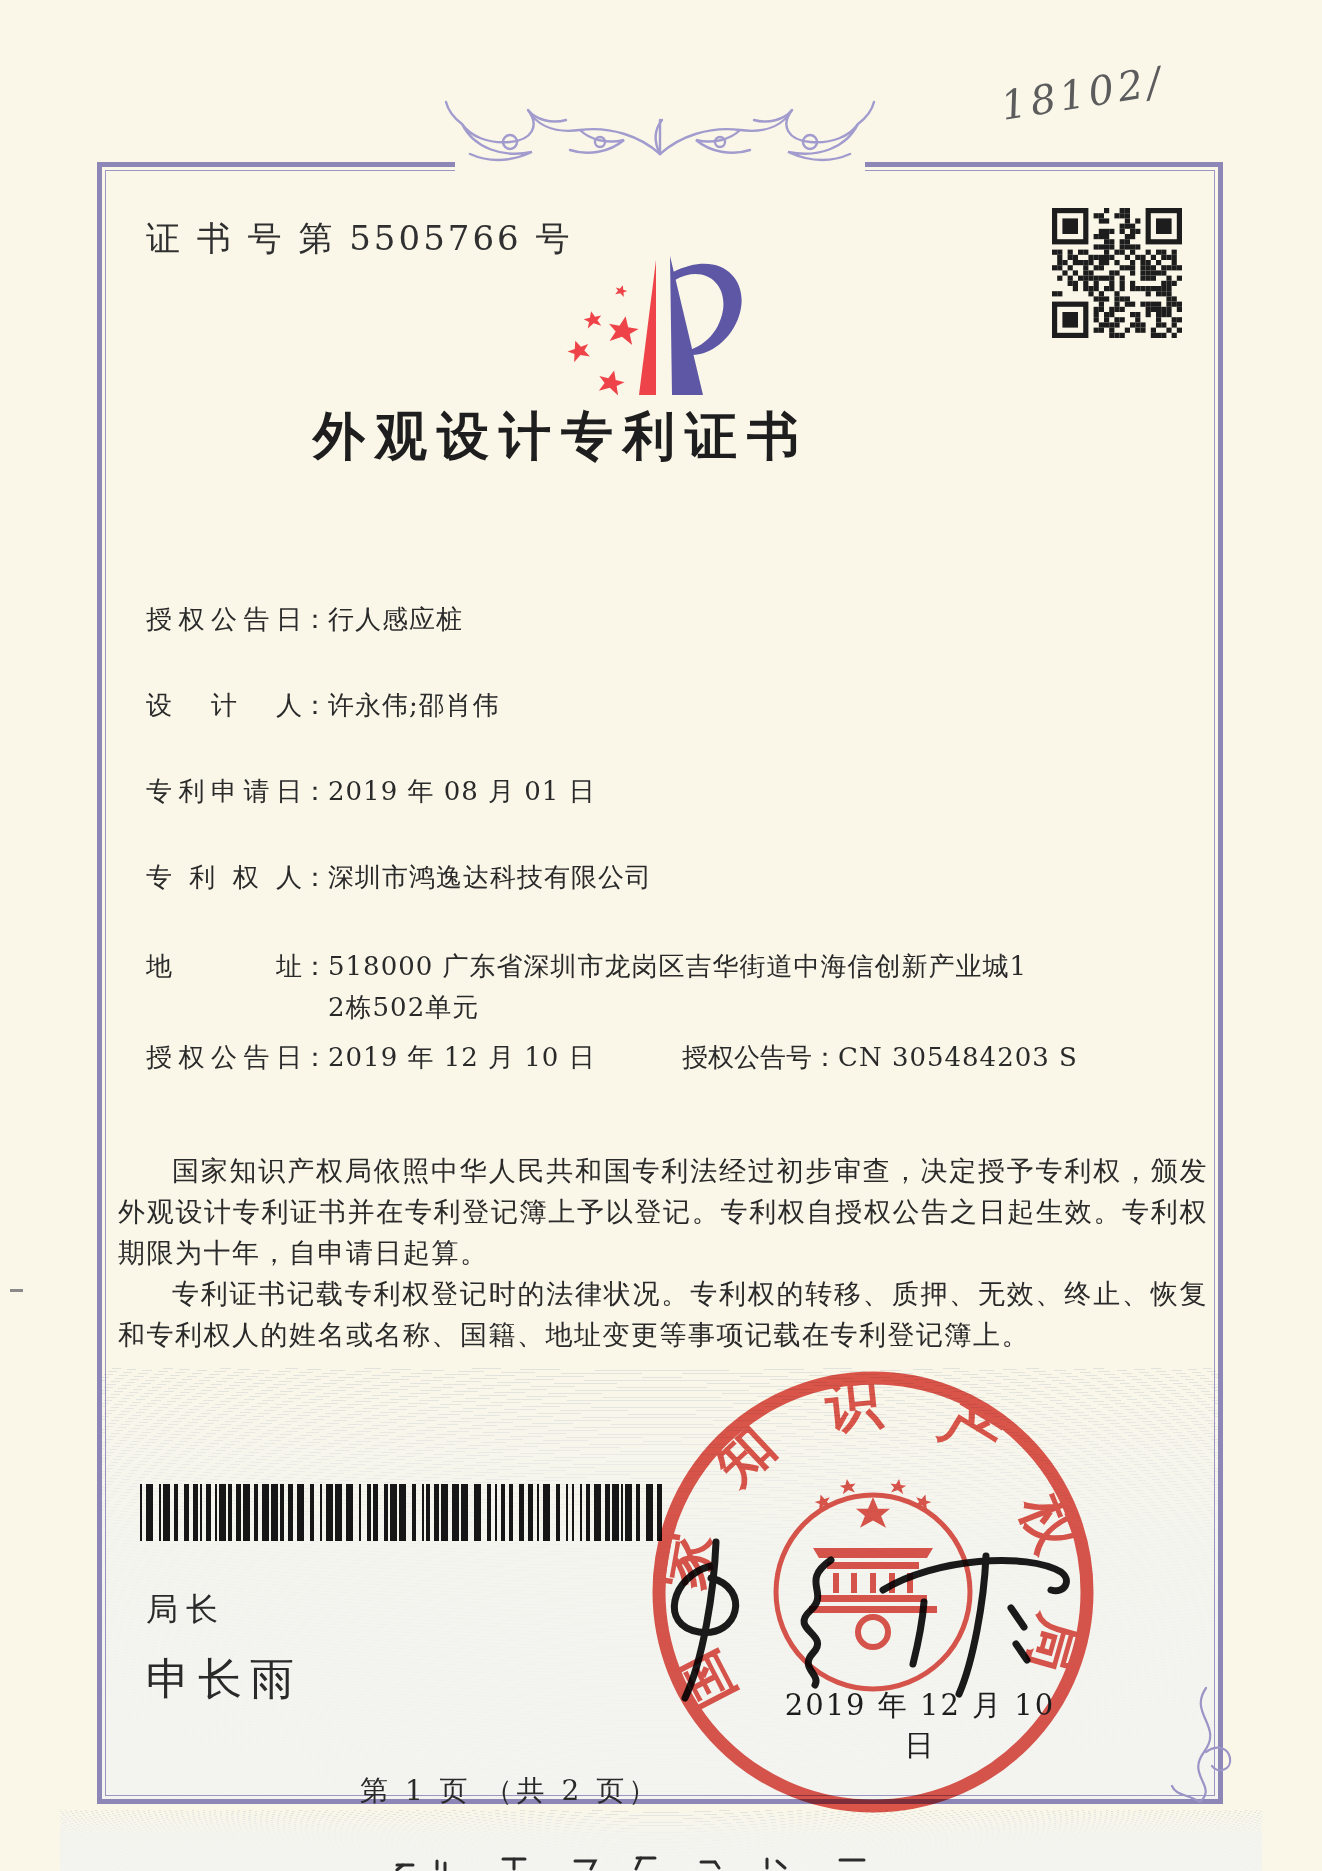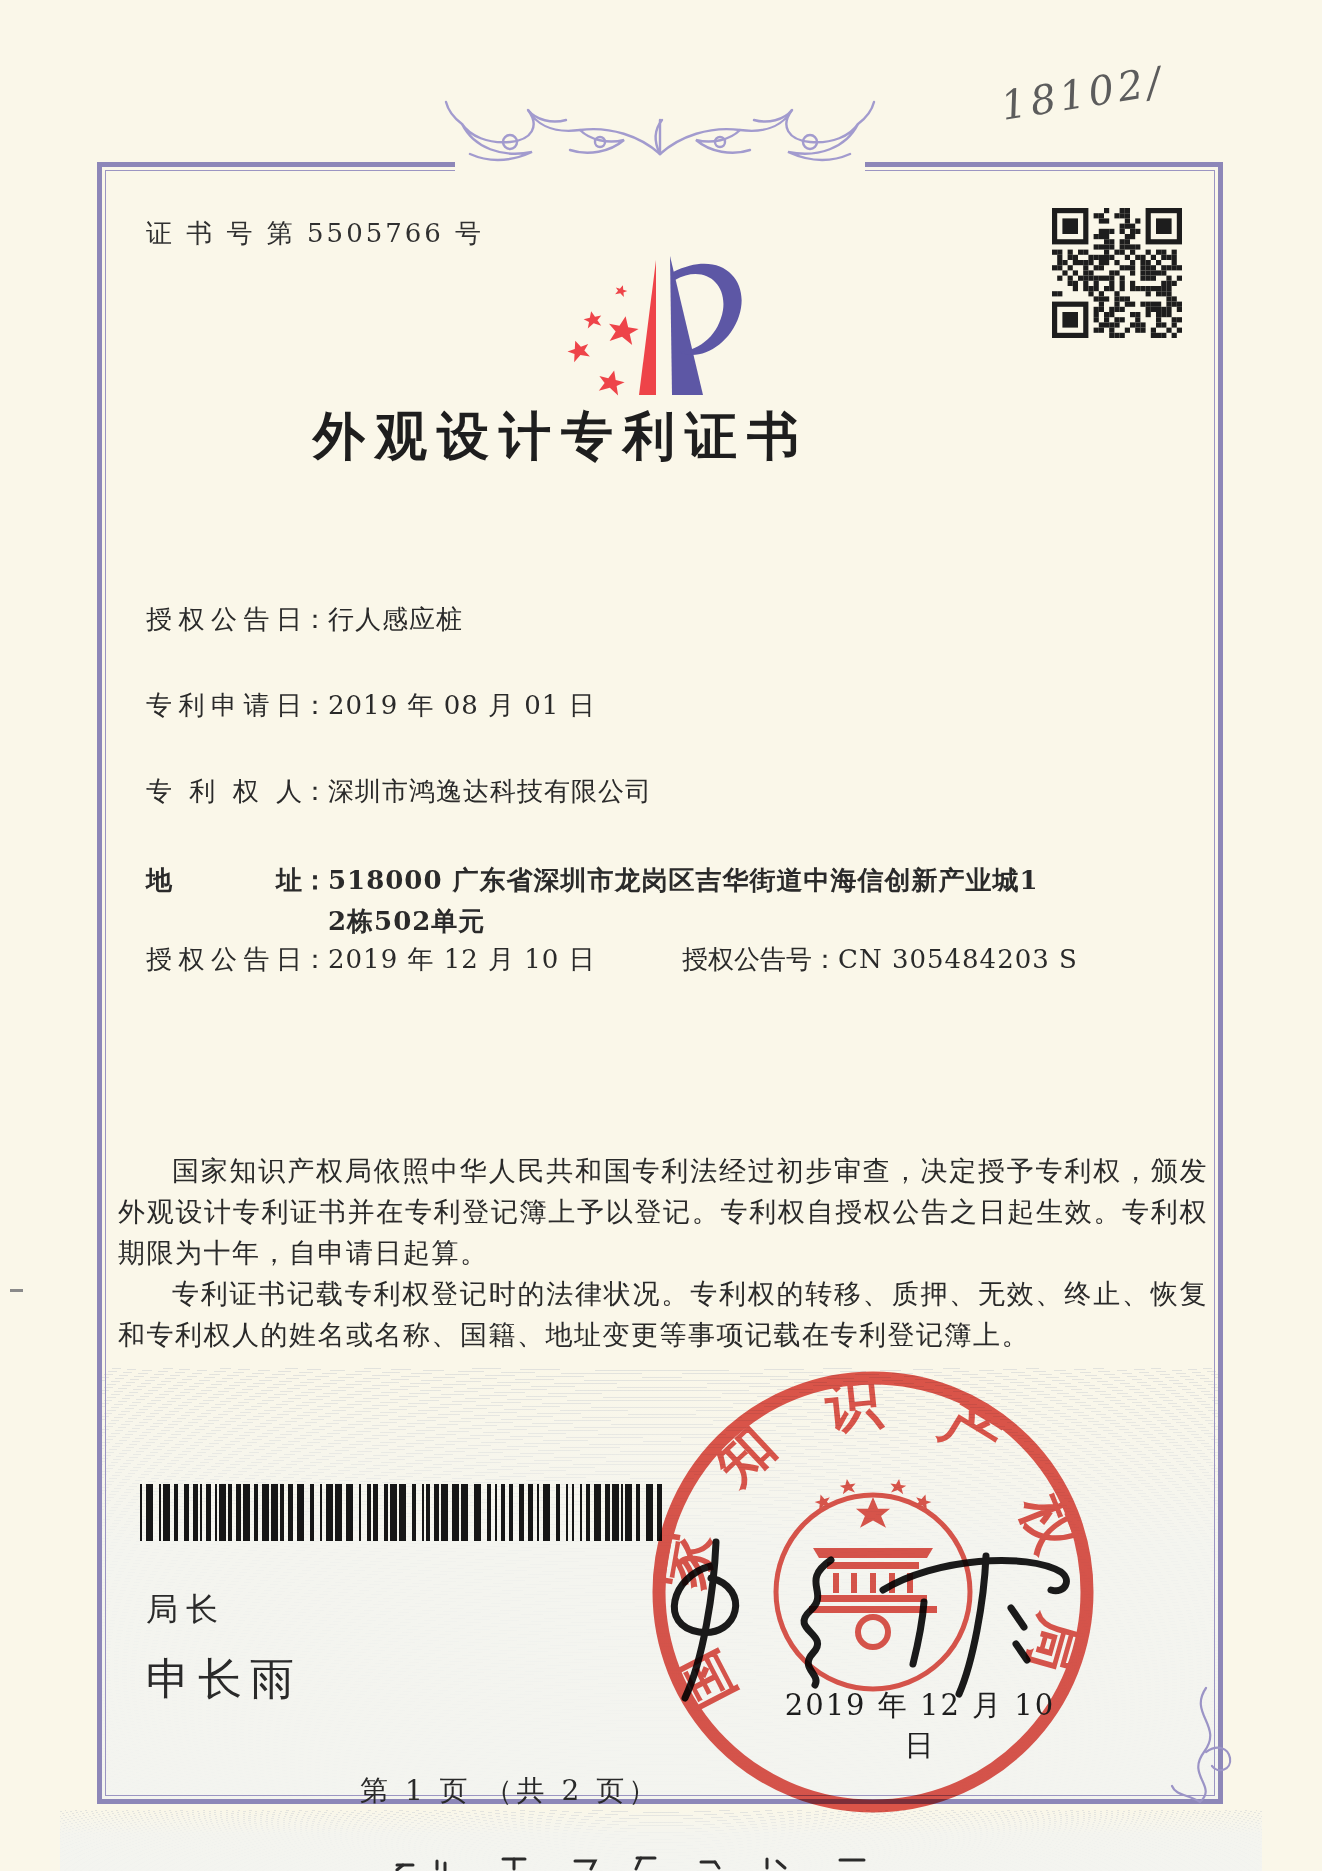--- a/index.html
+++ b/index.html
@@ -28,31 +28,31 @@
   }
   .ornament-mask{position:absolute;left:455px;top:156px;width:410px;height:22px;background:#faf7e9;}
   .top-ornament{position:absolute;left:440px;top:96px;width:440px;height:78px;}
   .corner-ornament{position:absolute;left:1148px;top:1686px;width:90px;height:118px;}
   .handwritten{
     position:absolute;left:1000px;top:66px;width:220px;
     font-style:italic;font-size:40px;color:#5c5c5c;transform:rotate(-9deg);
     letter-spacing:4px;
   }
   .cert-no{
-    position:absolute;left:146px;top:216px;font-size:26px;letter-spacing:3px;color:#303030;
+    position:absolute;left:146px;top:216px;font-size:34px;letter-spacing:3px;color:#303030;
   }
   .logo{position:absolute;left:553px;top:210px;width:200px;height:195px;}
   .qr{position:absolute;left:1052px;top:208px;width:130px;height:130px;}
   .title{
     position:absolute;left:161px;top:386px;width:800px;text-align:center;
     font-size:52px;font-weight:bold;letter-spacing:10px;color:#1e1e1e;margin-top:16px;
   }
   .fields{position:absolute;left:146px;top:602px;width:1020px;font-size:26px;color:#2a2a2a;}
   .field-row{height:86px;line-height:34px;white-space:nowrap;}
-  .field-row.addr{height:auto;line-height:41px;white-space:normal;font-weight:bold;}
+  .field-row.addr{height:auto;line-height:41px;white-space:normal;margin-bottom:12px;}
   .flabel{display:inline-block;width:156px;text-align:justify;text-align-last:justify;vertical-align:top;}
   .fcolon{display:inline-block;width:26px;vertical-align:top;}
   .fvalue{display:inline-block;vertical-align:top;letter-spacing:1px;}
   .addr .fvalue{width:780px;}
   .grant-row{position:relative;height:60px;line-height:34px;white-space:nowrap;}
   .grant-no{position:absolute;left:536px;top:0;}
   .paras{
     position:absolute;left:118px;top:1150px;width:1090px;
     font-size:27px;line-height:41px;letter-spacing:1.5px;text-align:justify;color:#2a2a2a;
   }
@@ -380,20 +380,21 @@
         <rect x="1" y="19" width="5" height="5" fill="#faf7e9"></rect>
         <rect x="2" y="20" width="3" height="3"></rect>
       </g>
     </svg>
 
   <div class="title">外观设计专利证书</div>
 
   <div class="fields" id="fields">
 
     <div class="field-row"><span class="flabel">授权公告日</span><span class="fcolon">：</span><span class="fvalue">行人感应桩</span></div>
+      <div class="field-row"><span class="flabel">设计人</span><span class="fcolon">：</span><span class="fvalue">许永伟;邵肖伟</span></div>
       <div class="field-row"><span class="flabel">专利申请日</span><span class="fcolon">：</span><span class="fvalue">2019 年 08 月 01 日</span></div>
       <div class="field-row"><span class="flabel">专利权人</span><span class="fcolon">：</span><span class="fvalue">深圳市鸿逸达科技有限公司</span></div>
       <div class="field-row addr"><span class="flabel">地址</span><span class="fcolon">：</span><span class="fvalue">518000 广东省深圳市龙岗区吉华街道中海信创新产业城1<br>2栋502单元</span></div>
       <div class="grant-row">
       <span>
         <span class="flabel">授权公告日</span><span class="fcolon">：</span><span class="fvalue">2019 年 12 月 10 日</span>
       </span>
       <span class="grant-no">
         <span>授权公告号</span><span class="fcolon">：</span><span class="fvalue">CN 305484203 S</span>
       </span>

